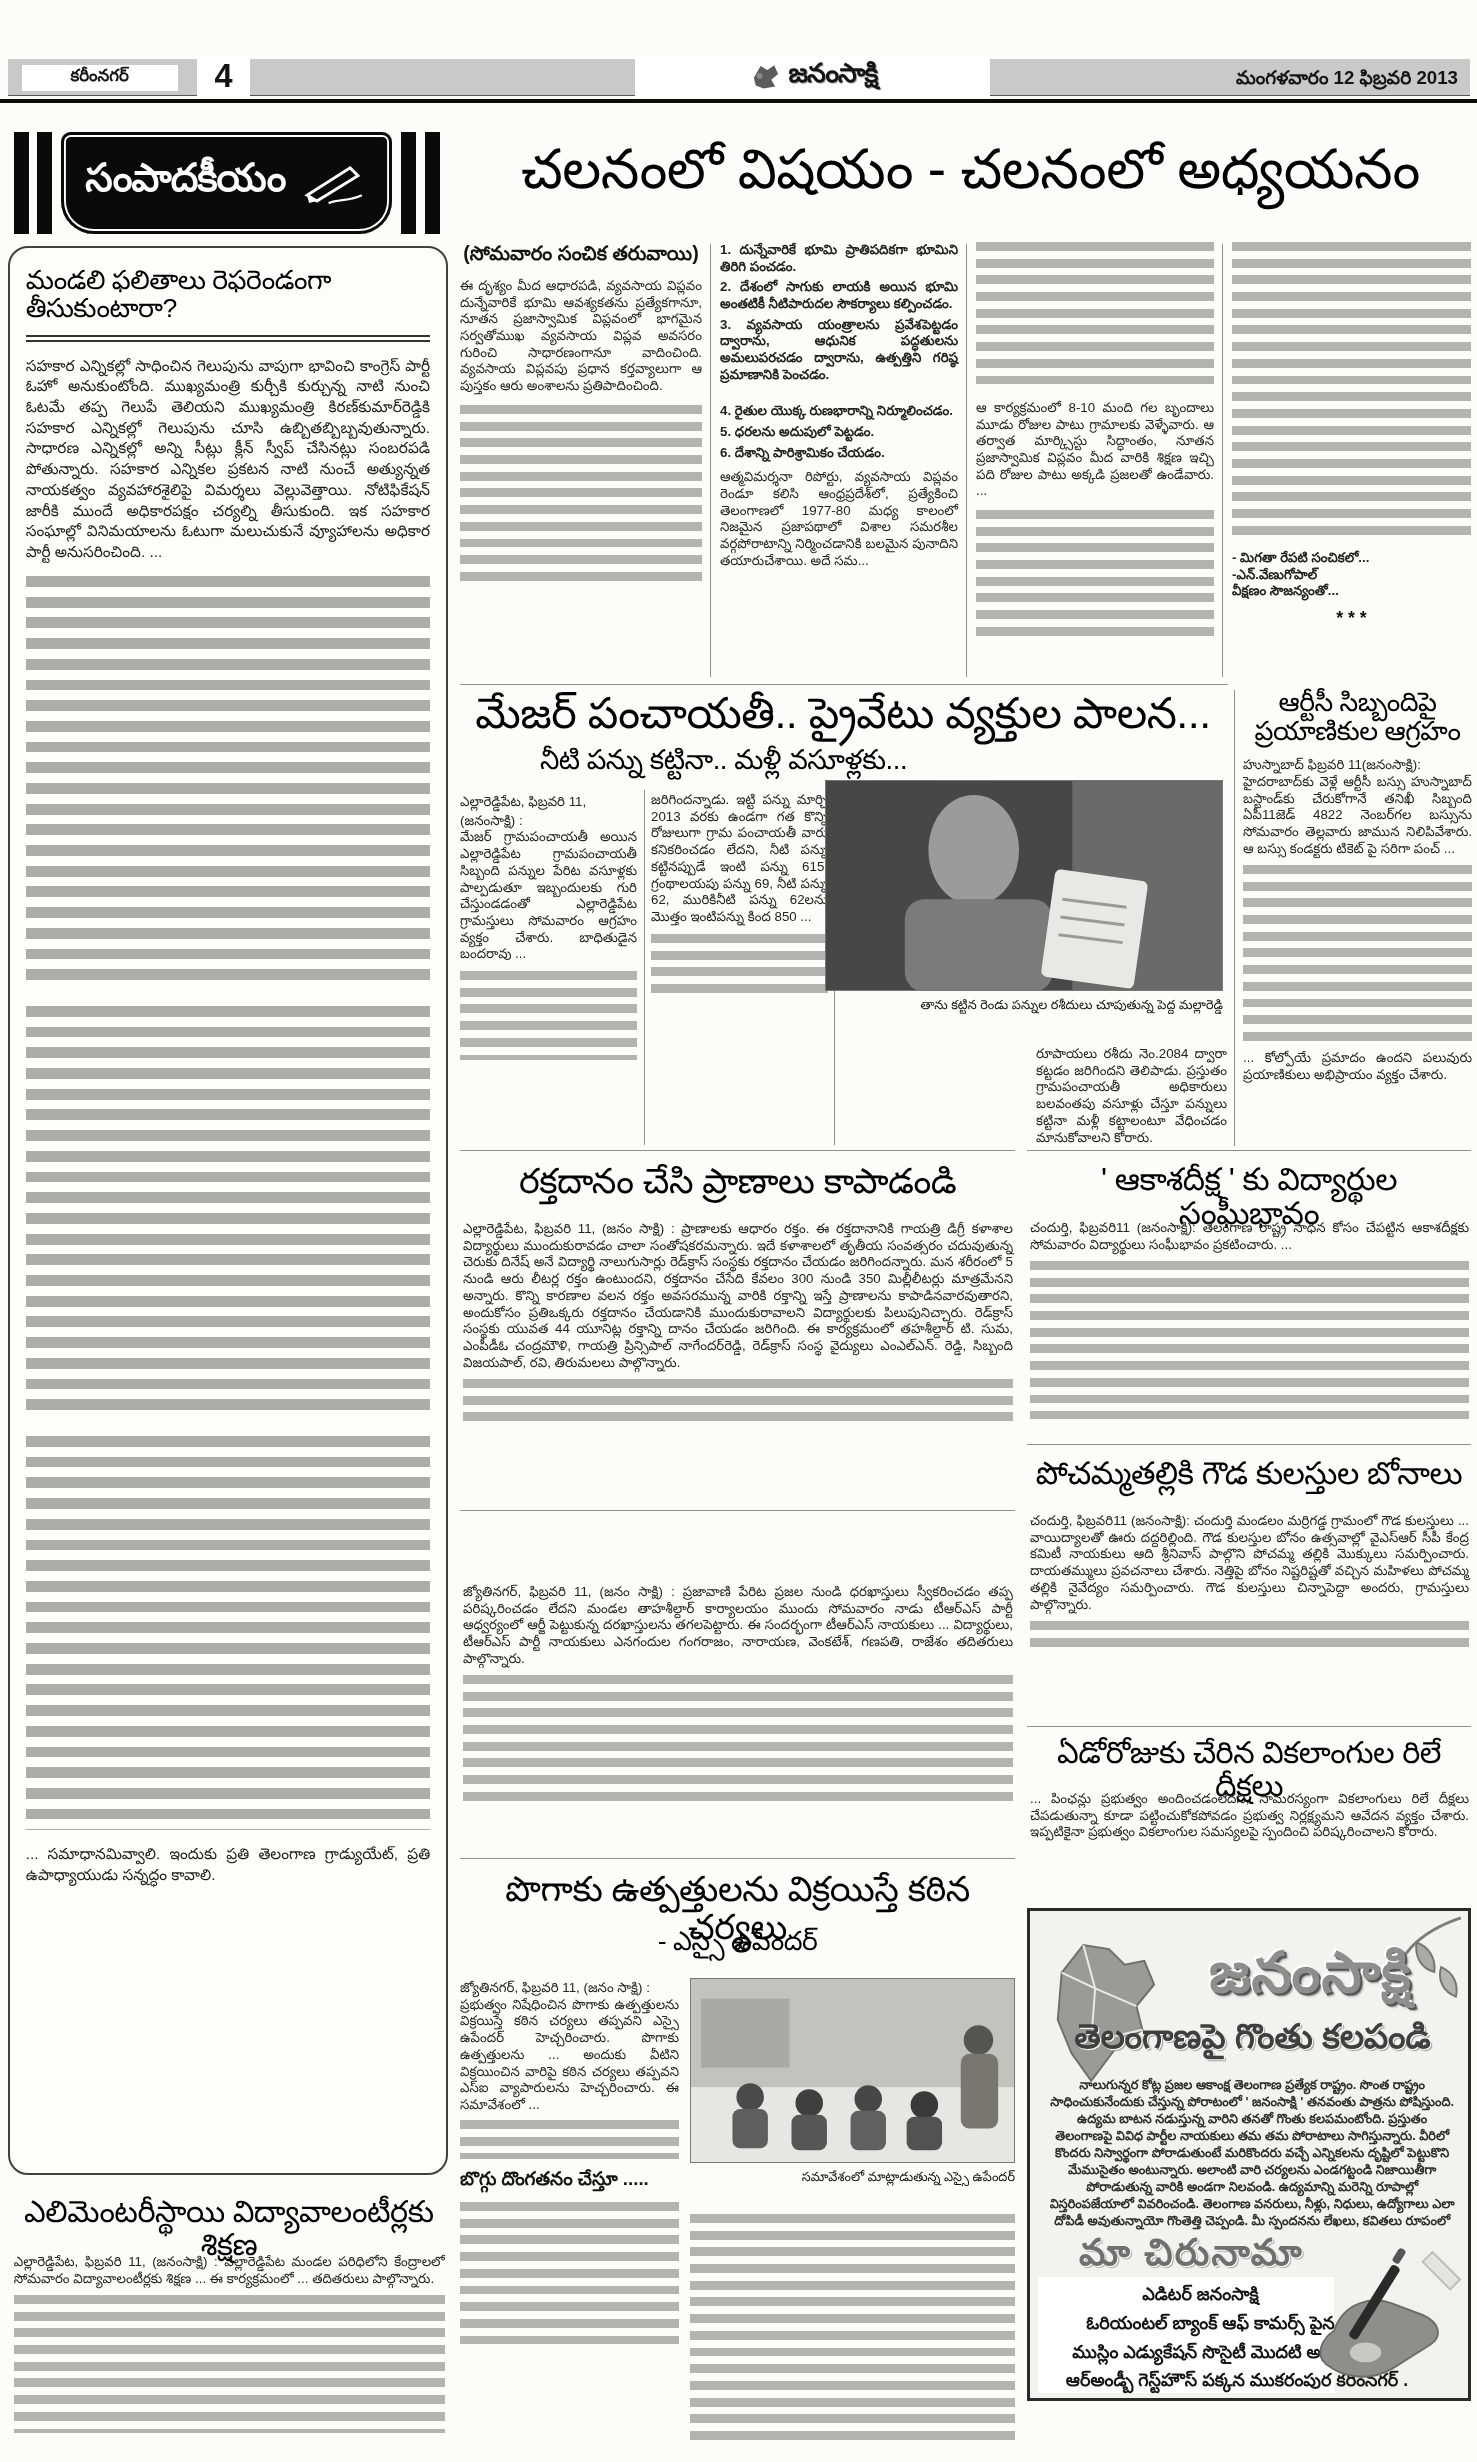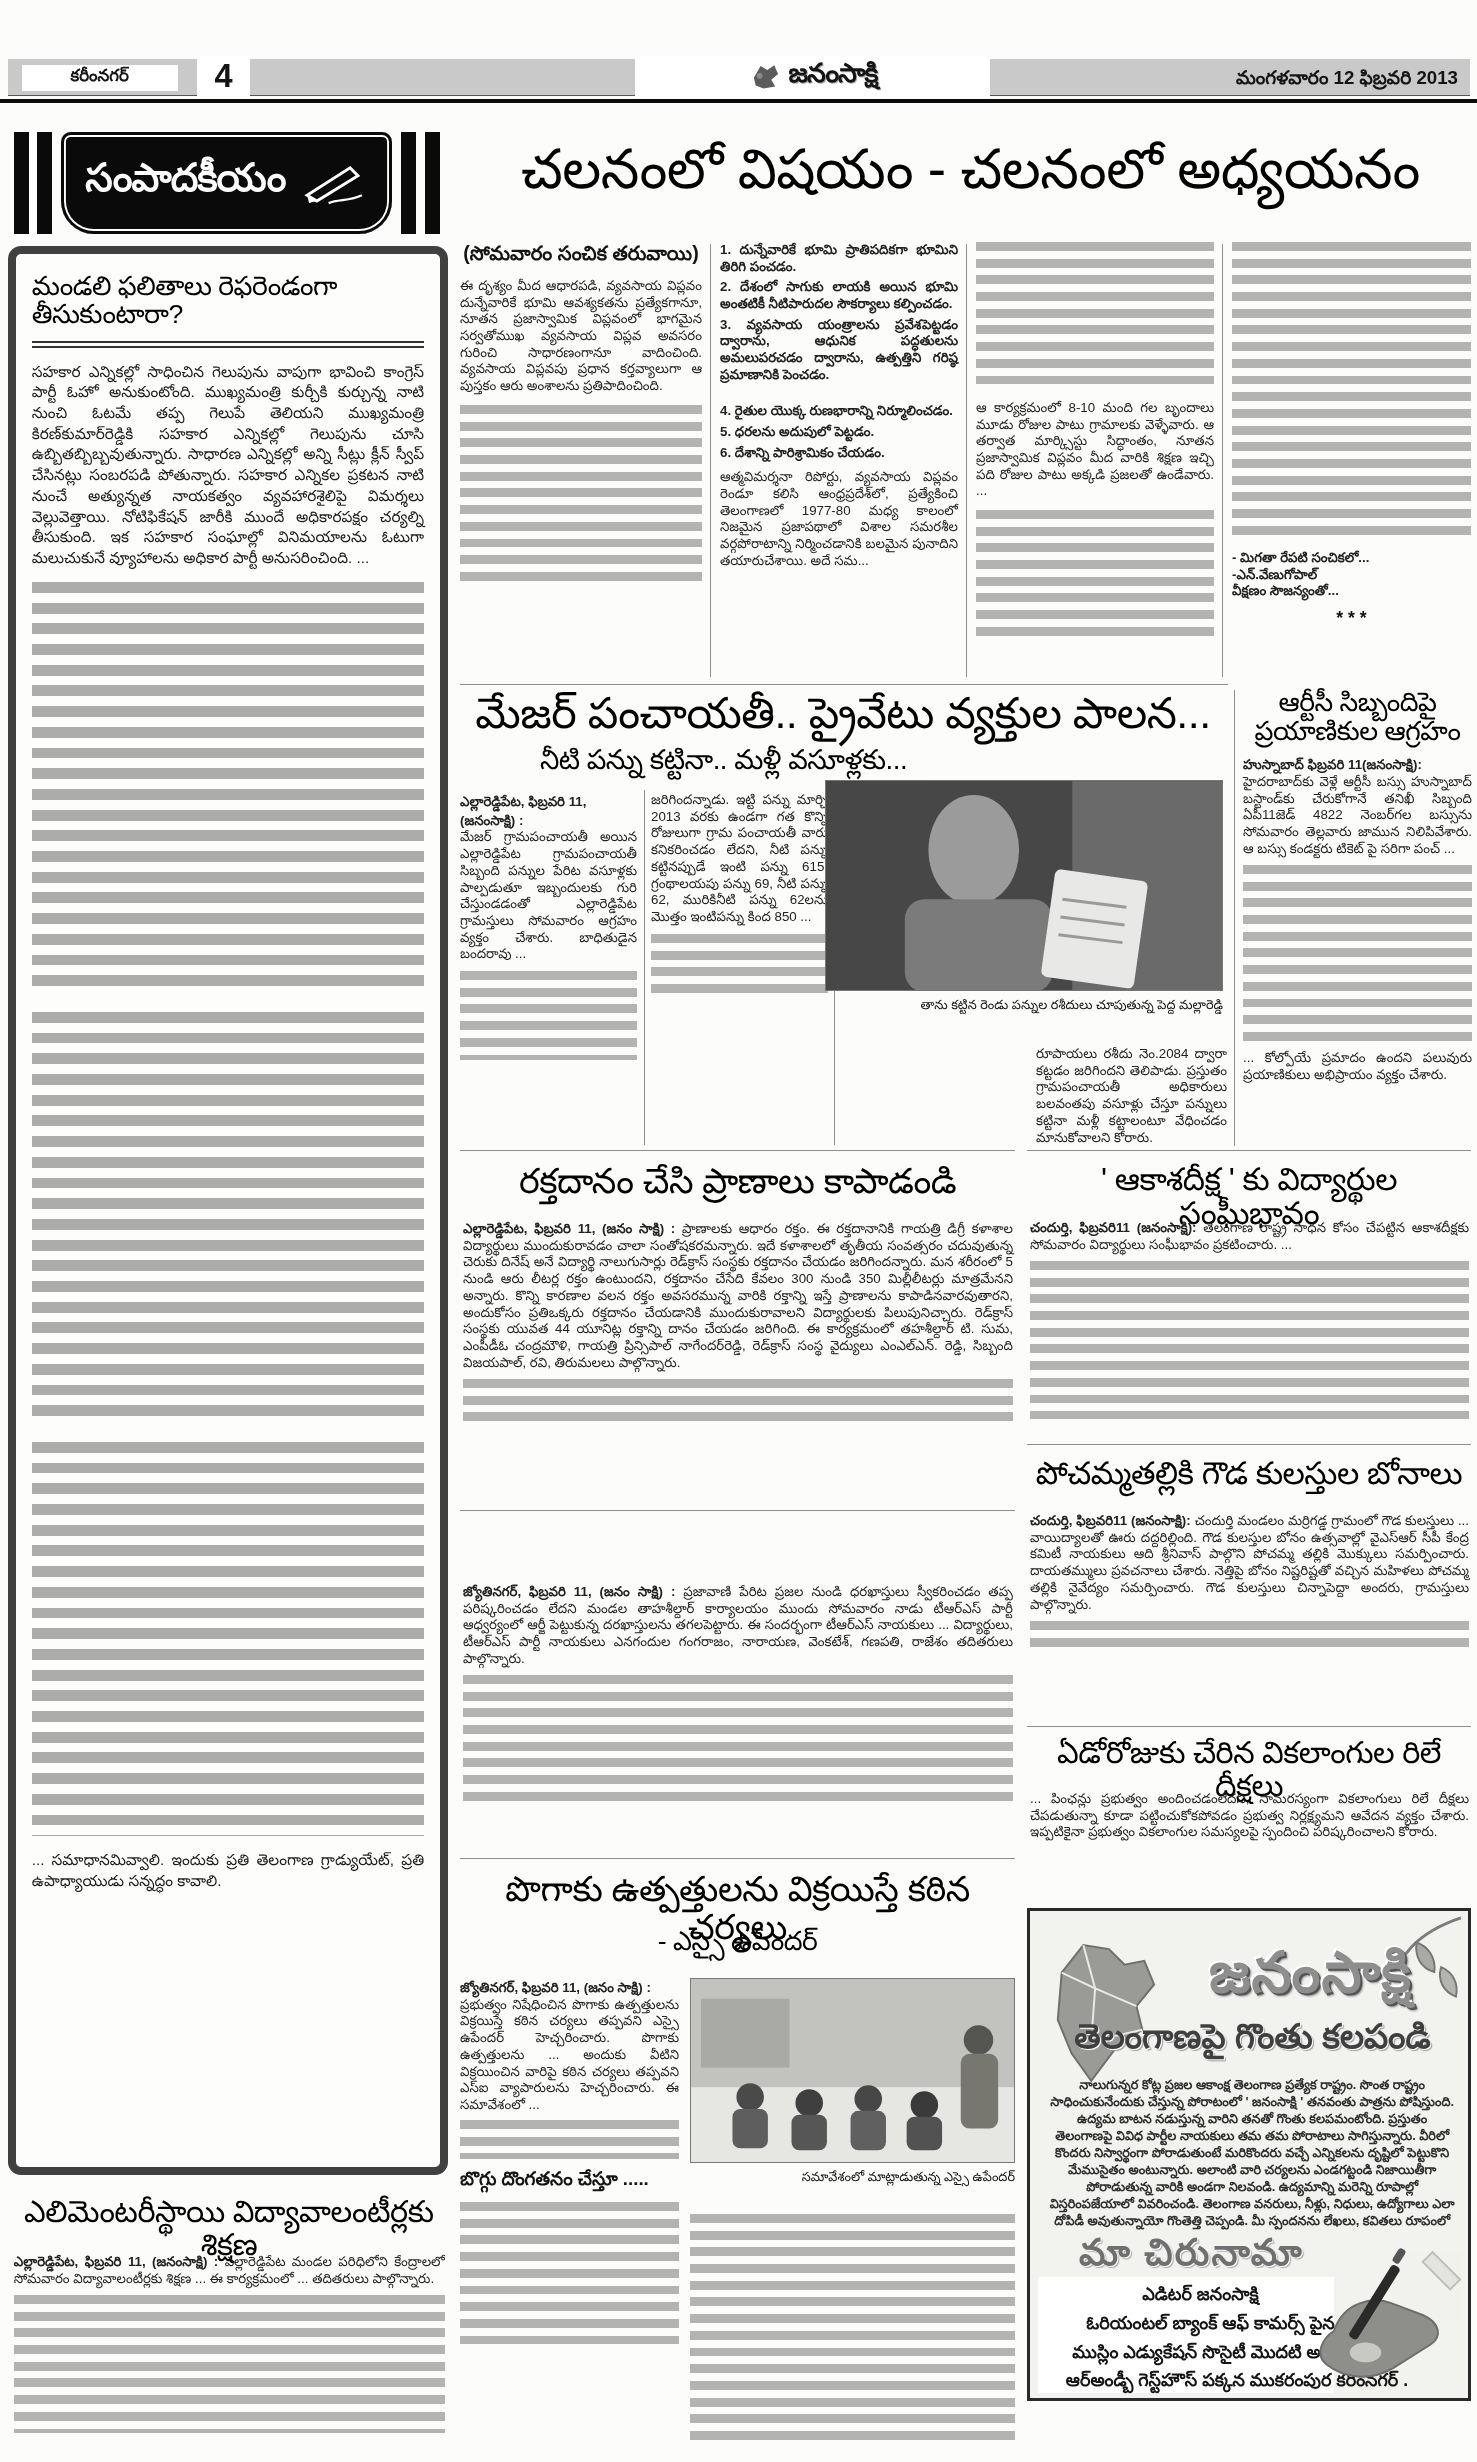--- a/index.html
+++ b/index.html
@@ -6,31 +6,31 @@
   html,body{background:#9a9a9a}
   #paper{position:relative;width:1478px;height:2463px;margin:0 auto;background:#fcfcfa;
          font-family:"Liberation Sans",sans-serif;color:#141414;overflow:hidden}
   .abs{position:absolute}
   .b{font-weight:bold}
   .c{text-align:center}
   .r{text-align:right}
   .hl{font-weight:normal;color:#000;letter-spacing:-0.5px;line-height:1.08}
   .body13{font-size:13.3px;line-height:16.7px;text-align:justify;color:#222}
   .body15{font-size:15.3px;line-height:20.7px;text-align:justify;color:#1b1b1b;font-weight:500}
-  .dl{font-weight:bold}
+  .dl{font-weight:normal}
   .greek{background:repeating-linear-gradient(180deg,#3c3c3c 0 8.9px,transparent 8.9px 16.7px);opacity:.38}
   .greek21{background:repeating-linear-gradient(180deg,#3c3c3c 0 10.8px,transparent 10.8px 20.7px);opacity:.42}
   .vr{background:#8f8f8f;width:1px}
   .hr{background:#8f8f8f;height:1px}
   .topbar{background:#c9c9c9;border-bottom:1px solid #555}
   .whitebox{background:#fff;display:flex;align-items:center;justify-content:center}
   .ed-banner-panel{background:#0a0a0a;color:#fff;border-radius:9.9px 9.9px 33px 33px;
     display:flex;align-items:center;justify-content:center;gap:13.8px;box-shadow:inset 0 0 0 3px #0a0a0a, inset 0 0 0 4.9px #fff}
   .bar{background:#0a0a0a}
-  .ed-box{border:8px solid #404040;border-radius:13px;background:#fdfdfb}
+  .ed-box{border:2px solid #404040;border-radius:20px;background:#fdfdfb}
   .double-rule{border-top:2px solid #333;border-bottom:2px solid #333;height:6.9px}
   .photo{overflow:hidden;border:1px solid #777}
   .caption{font-size:12.8px;font-weight:normal;text-align:right;line-height:1.3;color:#111}
   .adbox{border:3px solid #2a2a2a;background:#f2f2ef}
   .ad-title{font-weight:bold;color:#8e8e8e;letter-spacing:1px;
     text-shadow:-2px -2px 0 #fff,2px 2px 0 #555,3px 3px 2px #999}
   .ad-sub{font-weight:bold;color:#3f3f3f;text-shadow:1px 1px 0 #fff,2px 2px 1px #9c9c9c}
   .ad-script{font-weight:bold;color:#6f6f6f;text-shadow:1px 1px 0 #fff,2px 2px 1px #aaa;letter-spacing:2px}
   .addr{font-size:17.7px;font-weight:bold;text-align:center;line-height:1.75;color:#151515}
   .adr-panel{background:#fff}

